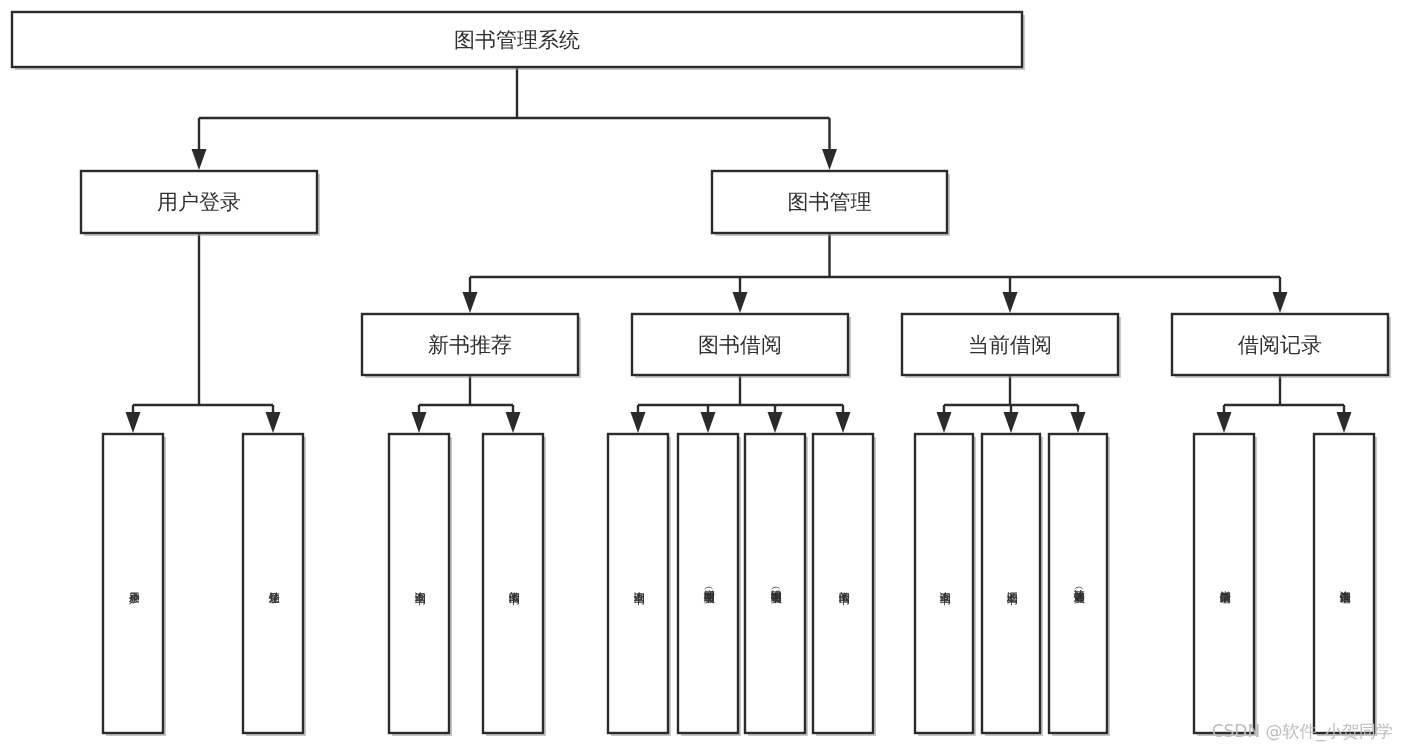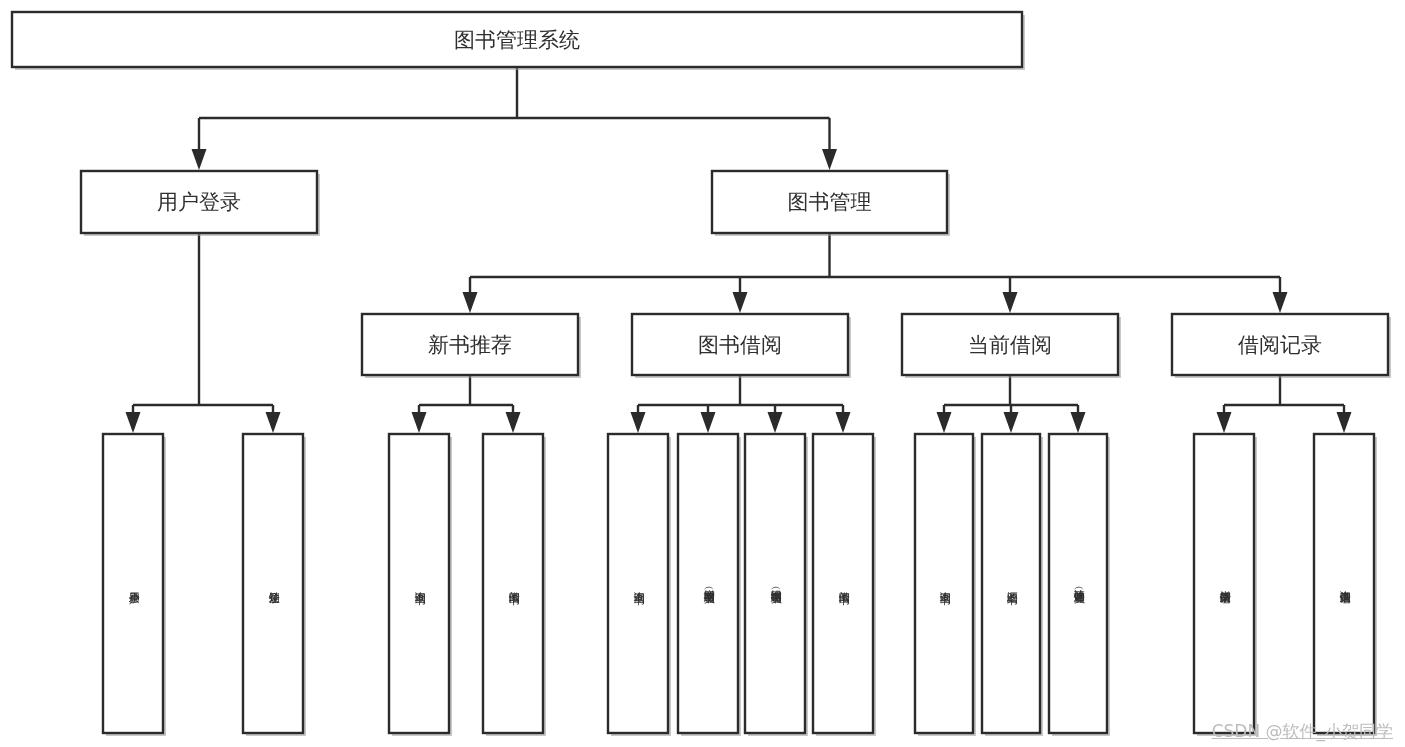--- a/index.html
+++ b/index.html
@@ -72,21 +72,20 @@
   }
   .watermark {
     position: absolute;
     right: 12px;
     bottom: 4px;
     font-family: "DejaVu Sans", "Liberation Sans", sans-serif;
     font-size: 17px;
     color: #bdbdbd;
     white-space: nowrap;
     user-select: none;
-    text-decoration: underline;
   }
 </style>
 </head>
 <body>
 
 <div id="diagram-root">
 
   <svg class="diagram-canvas" viewBox="0 0 1405 747" preserveAspectRatio="none" aria-hidden="true">
     <g id="connector-layer">
         <path class="connector" d="M 517 67 L 517 118"></path>

